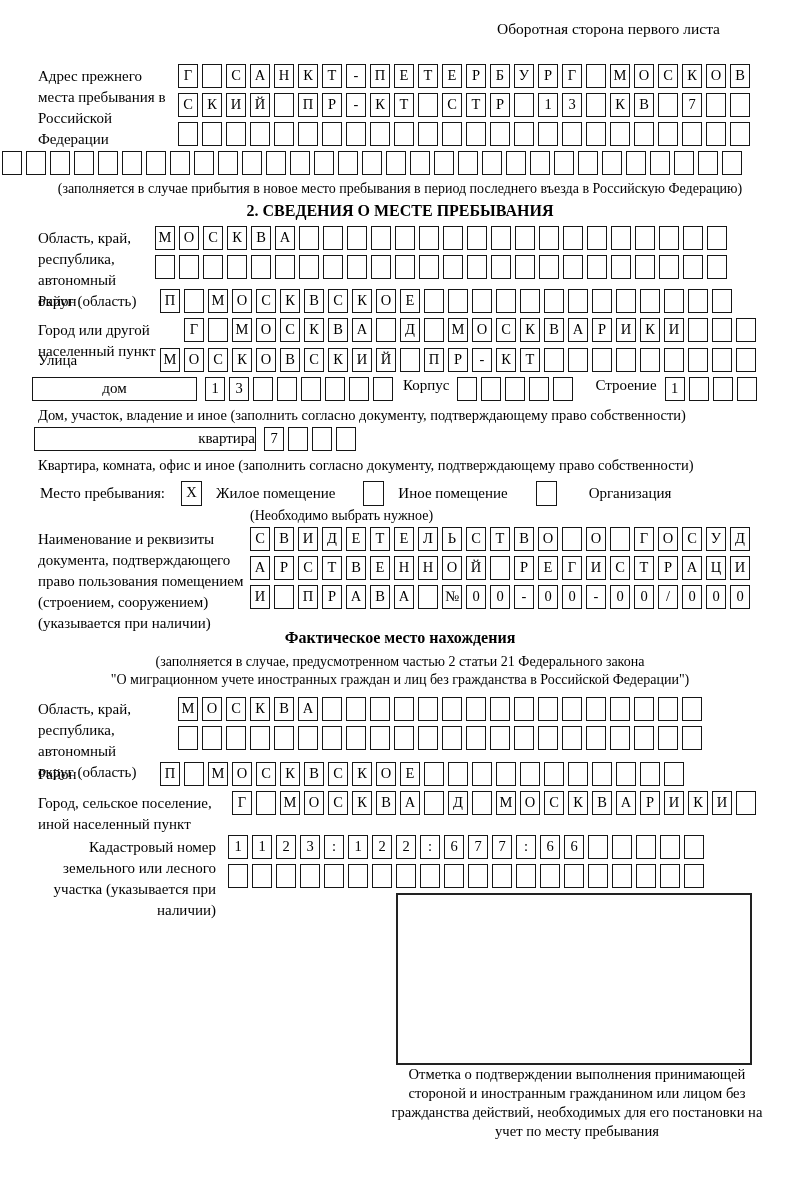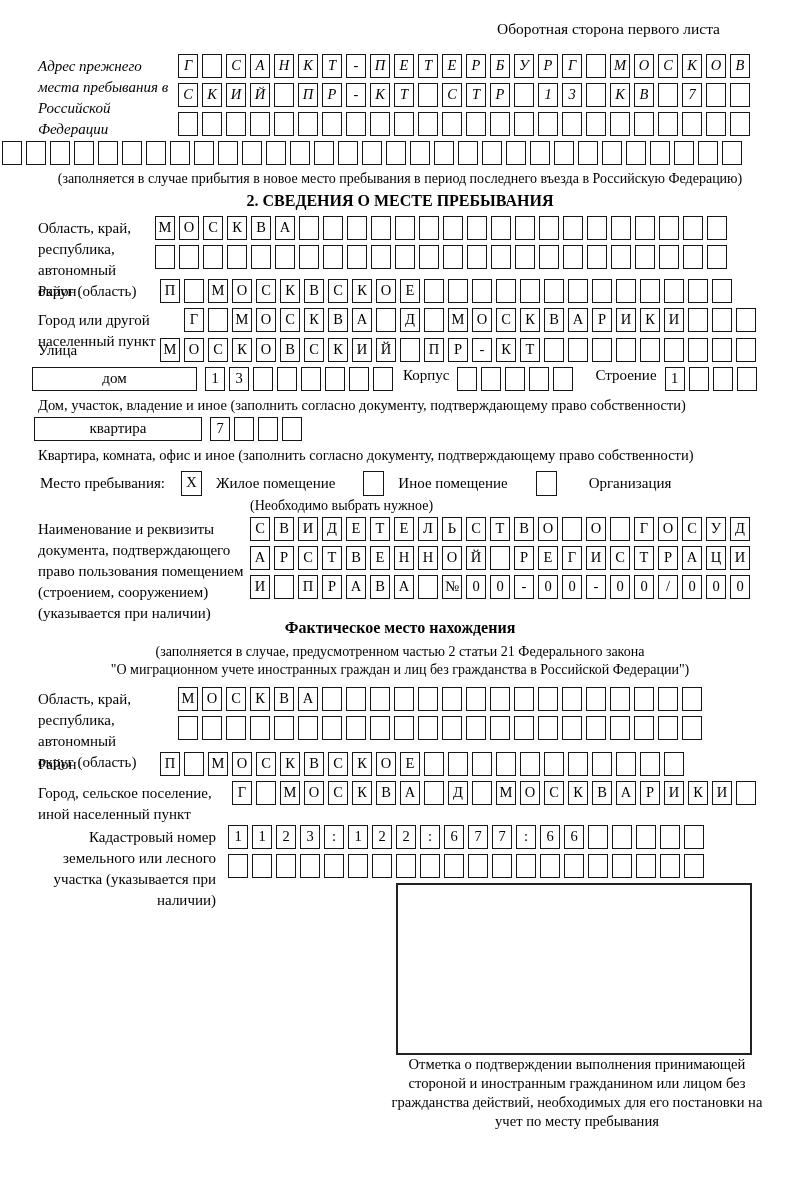--- a/index.html
+++ b/index.html
@@ -21,21 +21,21 @@
   .wbox{
     display:inline-block; box-sizing:border-box; border:1.9px solid #161616;
     height:24px; line-height:20px; text-align:center; vertical-align:top;
   }
   .center{ text-align:center; }
   .bold{ font-weight:bold; }
   .note{ font-size:14px; line-height:18px; }
   .cap{ font-size:14.5px; line-height:19px; margin-left:38px; }
   .mt2{margin-top:2px;} .mt4{margin-top:4px;} .mt6{margin-top:6px;}
   .mt8{margin-top:8px;} .mt10{margin-top:10px;} .mt12{margin-top:12px;}
-  .mt16{margin-top:16px;font-style:italic;} .mt20{margin-top:20px;}
+  .mt16{margin-top:26px;} .mt20{margin-top:20px;}
   .ml2{margin-left:2px;} .ml155{margin-left:155px;} .ml160{margin-left:160px;}
   .ml178{margin-left:178px;} .ml184{margin-left:184px;} .ml228{margin-left:228px;}
   .ml232{margin-left:232px;} .ml250{margin-left:250px;}
   .chkline{ margin-left:40px; display:flex; align-items:center; height:28px; }
   .chkline .sp1{ width:16px; } .chkline .sp2{ width:10px; } .chkline .sp3{ width:28px; }
   .stamp{ margin-left:396px; width:356px; height:172px; border:2px solid #222; box-sizing:border-box; }
   .stampcap{ margin-left:388px; width:378px; text-align:center; font-size:14.6px; line-height:19px; }
   .w115{width:115px;} .w140{width:140px;} .w150{width:150px;} .w178{width:178px;text-align:right;}
   .w195{width:195px;} .w212{width:212px;}
 </style>
@@ -79,21 +79,21 @@
   <div class="lbl">Улица</div>
   <div class="cellrow ml160"><span class="cell">М</span><span class="cell">О</span><span class="cell">С</span><span class="cell">К</span><span class="cell">О</span><span class="cell">В</span><span class="cell">С</span><span class="cell">К</span><span class="cell">И</span><span class="cell">Й</span><span class="cell"></span><span class="cell">П</span><span class="cell">Р</span><span class="cell">-</span><span class="cell">К</span><span class="cell">Т</span><span class="cell"></span><span class="cell"></span><span class="cell"></span><span class="cell"></span><span class="cell"></span><span class="cell"></span><span class="cell"></span><span class="cell"></span><span class="cell"></span></div>
 </div>
 
 <div class="cellrow mt2" style="margin-left:32px;">
   <span class="wbox" style="width:165px;margin-right:8px;">дом</span><span><span class="cell">1</span><span class="cell">3</span><span class="cell"></span><span class="cell"></span><span class="cell"></span><span class="cell"></span><span class="cell"></span><span class="cell"></span></span><span style="margin:0 8px 0 6px;">Корпус</span><span><span class="cell"></span><span class="cell"></span><span class="cell"></span><span class="cell"></span><span class="cell"></span></span><span style="margin:0 8px 0 18px;">Строение</span><span><span class="cell">1</span><span class="cell"></span><span class="cell"></span><span class="cell"></span></span>
 </div>
 <div class="cap">Дом, участок, владение и иное (заполнить согласно документу, подтверждающему право собственности)</div>
 
 <div class="cellrow mt2" style="margin-left:34px;">
-  <span class="wbox" style="width:168px;margin-right:8px;">квартира</span><span><span class="cell">7</span><span class="cell"></span><span class="cell"></span><span class="cell"></span></span>
+  <span class="wbox" style="width:222px;margin-right:8px;text-align:right;">квартира</span><span><span class="cell">7</span><span class="cell"></span><span class="cell"></span><span class="cell"></span></span>
 </div>
 <div class="cap">Квартира, комната, офис и иное (заполнить согласно документу, подтверждающему право собственности)</div>
 
 <div class="chkline mt4">
   <span>Место пребывания:</span>
   <span class="sp1"></span>
   <span class="cell cb">X</span>
   <span class="sp2"></span>
   <span>Жилое помещение</span>
   <span class="sp3"></span>

